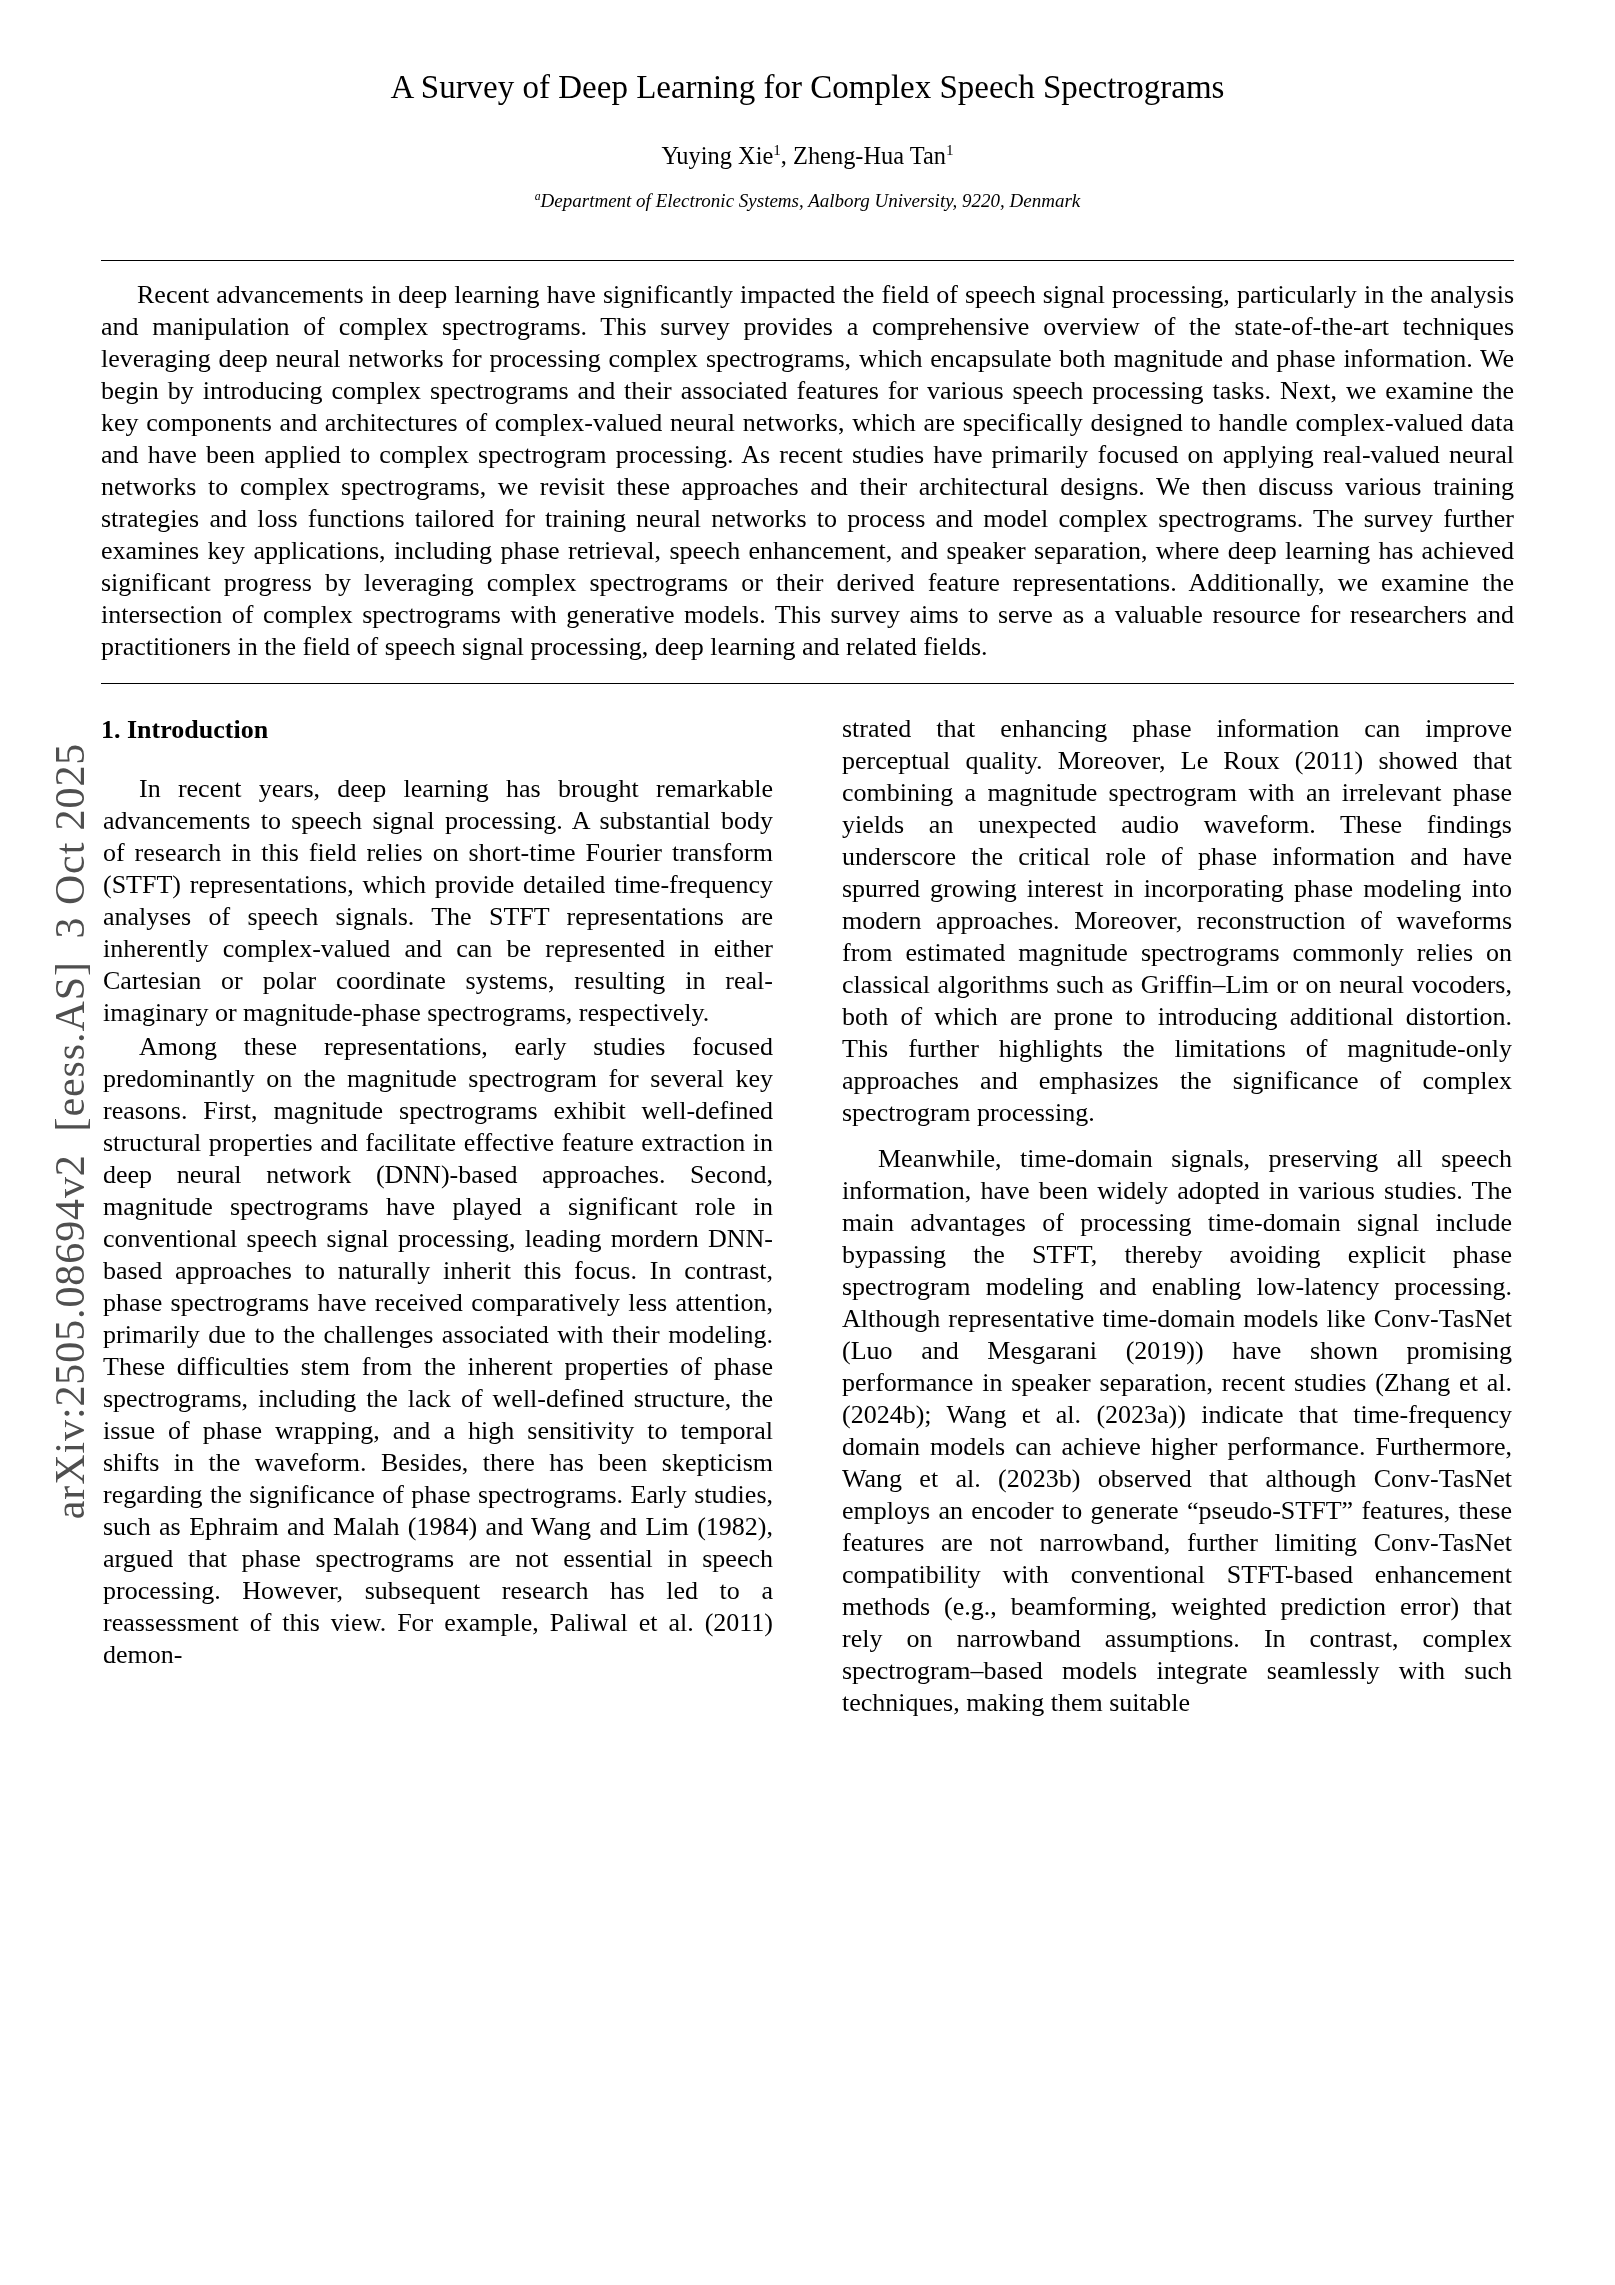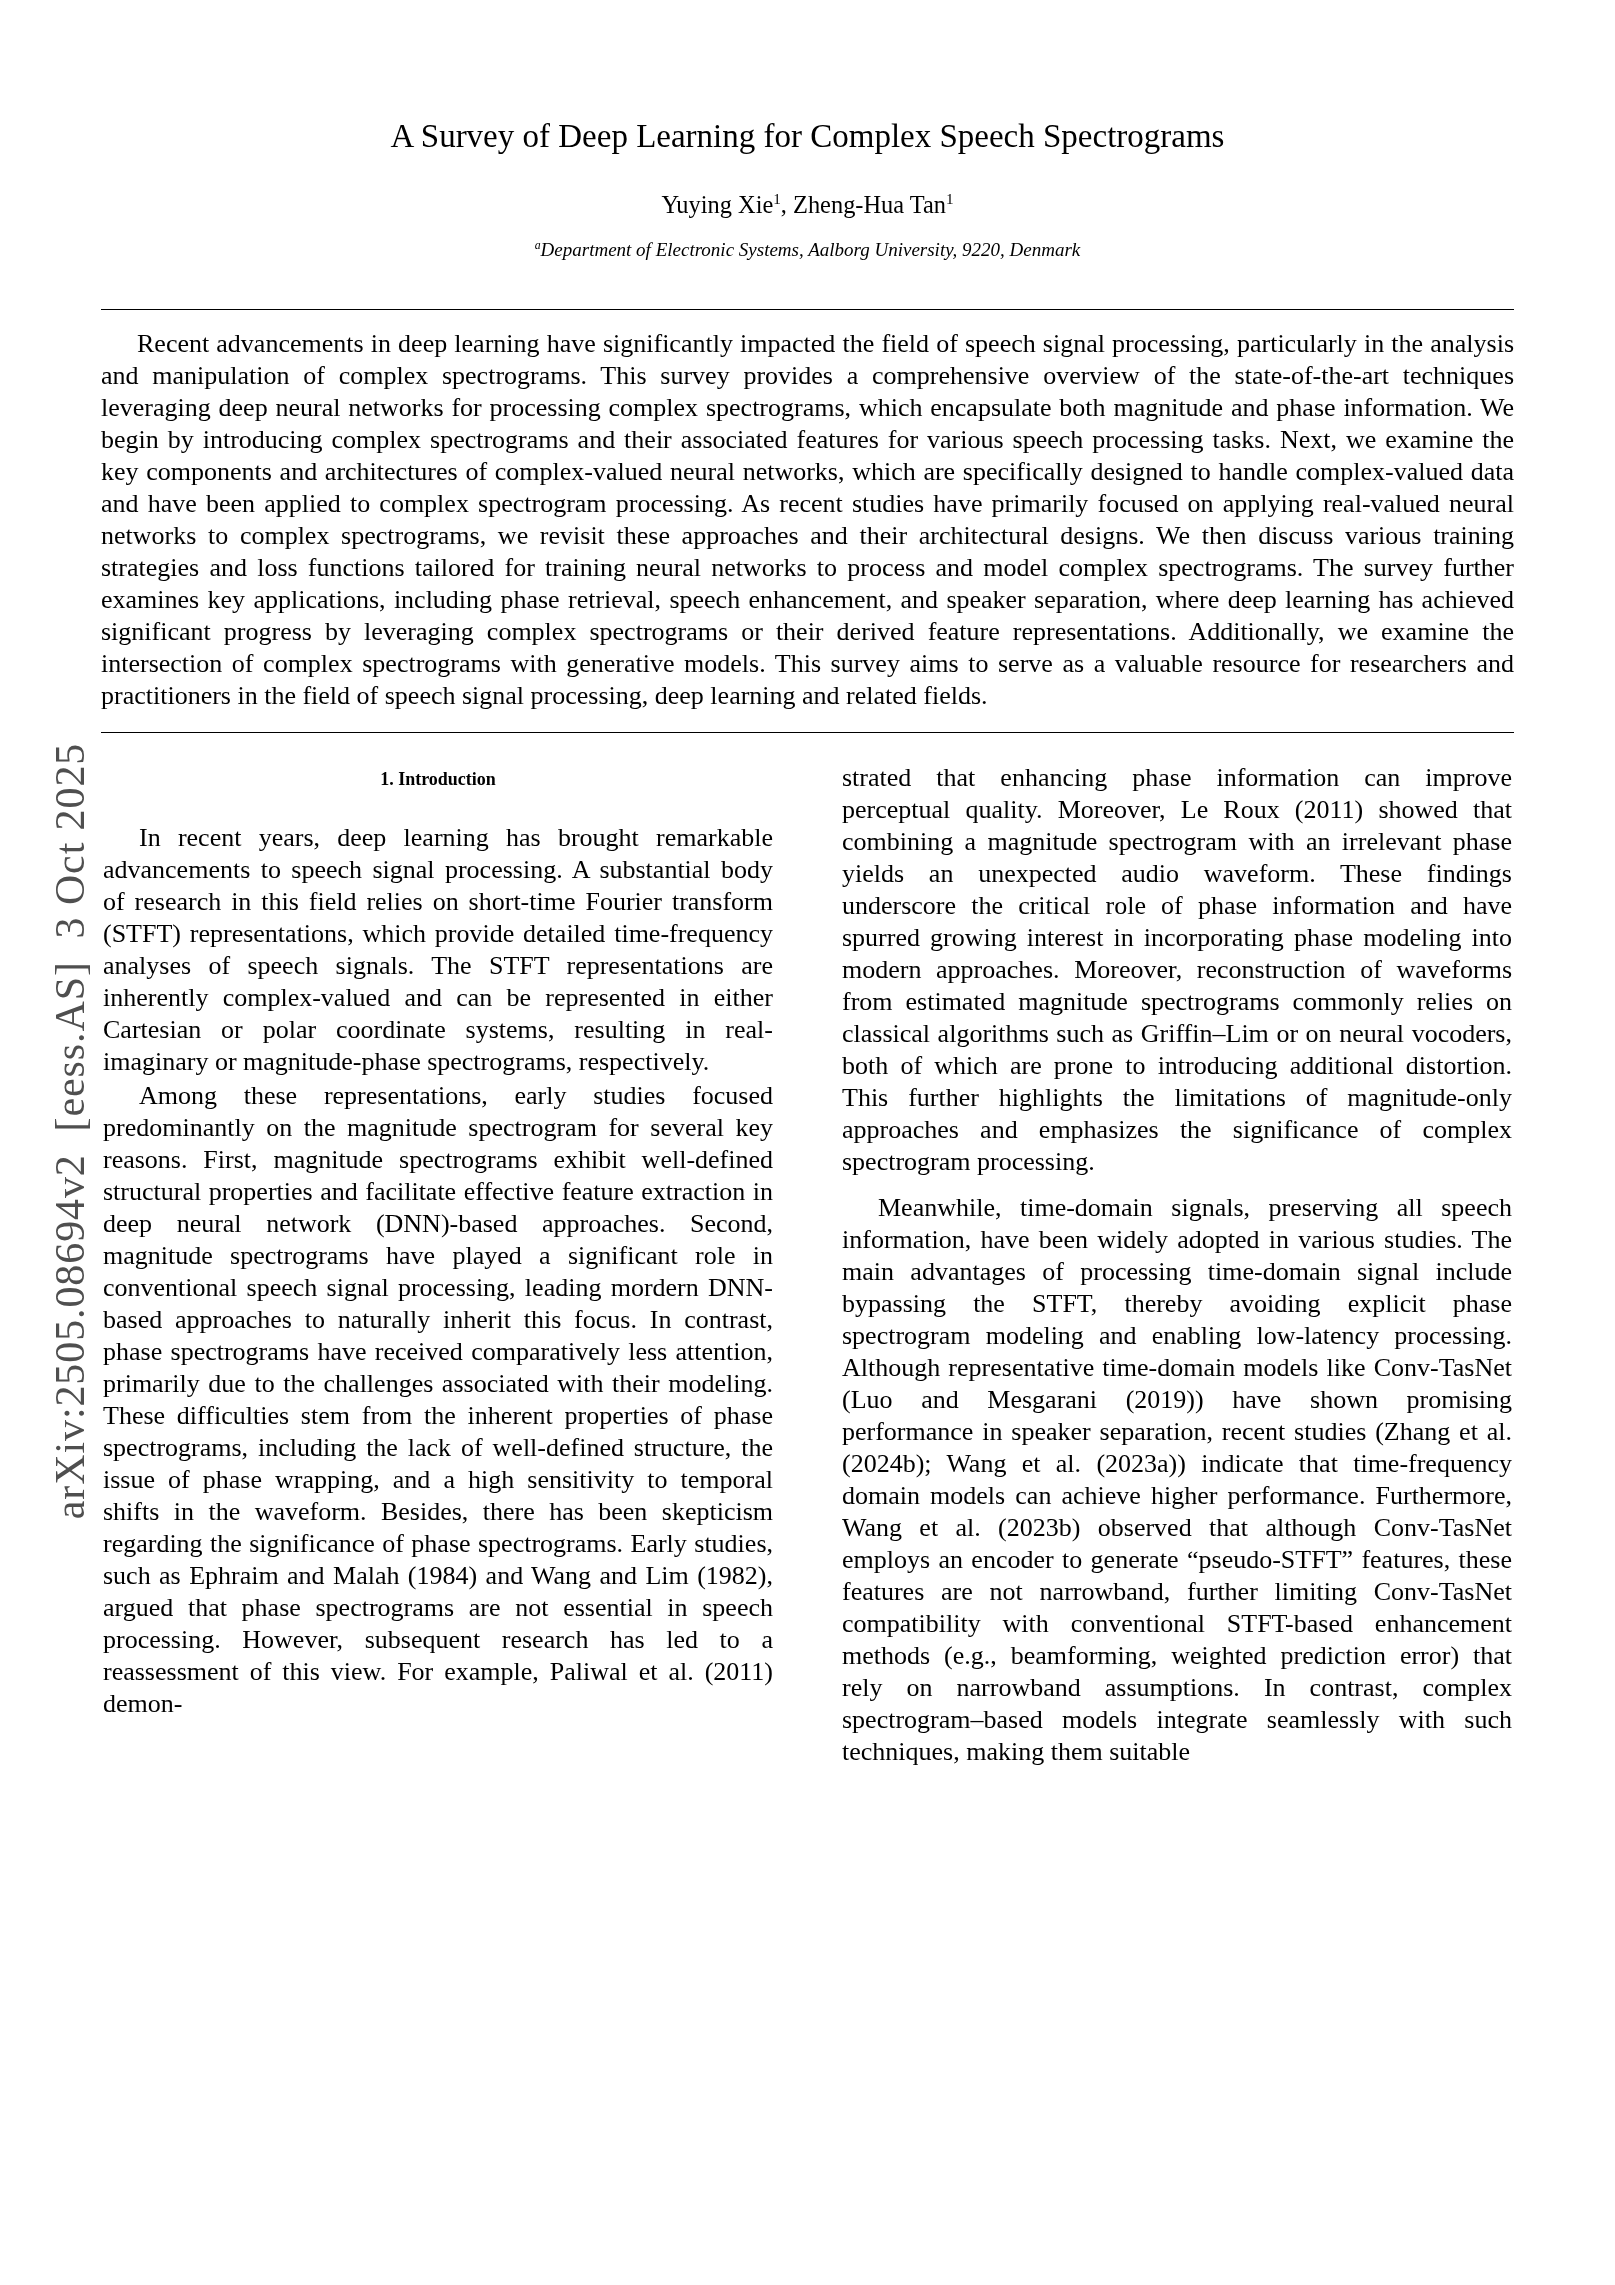--- a/index.html
+++ b/index.html
@@ -34,21 +34,21 @@
   }
 
   .content {
     position: absolute;
     left: 101px;
     top: 0;
     width: 1413px;
   }
 
   .title {
-    margin: 116px 0 0 0;
+    margin: 67px 0 0 0;
     text-align: center;
     font-size: 33px;
     font-weight: 400;
     line-height: 40px;
   }
 
   .authors {
     margin-top: 33px;
     text-align: center;
     font-size: 24.4px;
@@ -98,24 +98,23 @@
 
   .columns {
     display: flex;
     gap: 65px;
     margin-top: 27px;
   }
   .col { flex: 1 1 0; min-width: 0; }
 
   .section-heading {
     margin: 3.6px 0 27px 0;
-    font-size: 18px;
+    font-size: 26px;
     font-weight: bold;
     line-height: 32px;
-    text-align: center;
   }
 
   .body-par {
     margin: 2px;
     font-size: 26px;
     line-height: 32px;
     text-align: justify;
     text-indent: 36px;
   }
   .no-indent { text-indent: 0; }

